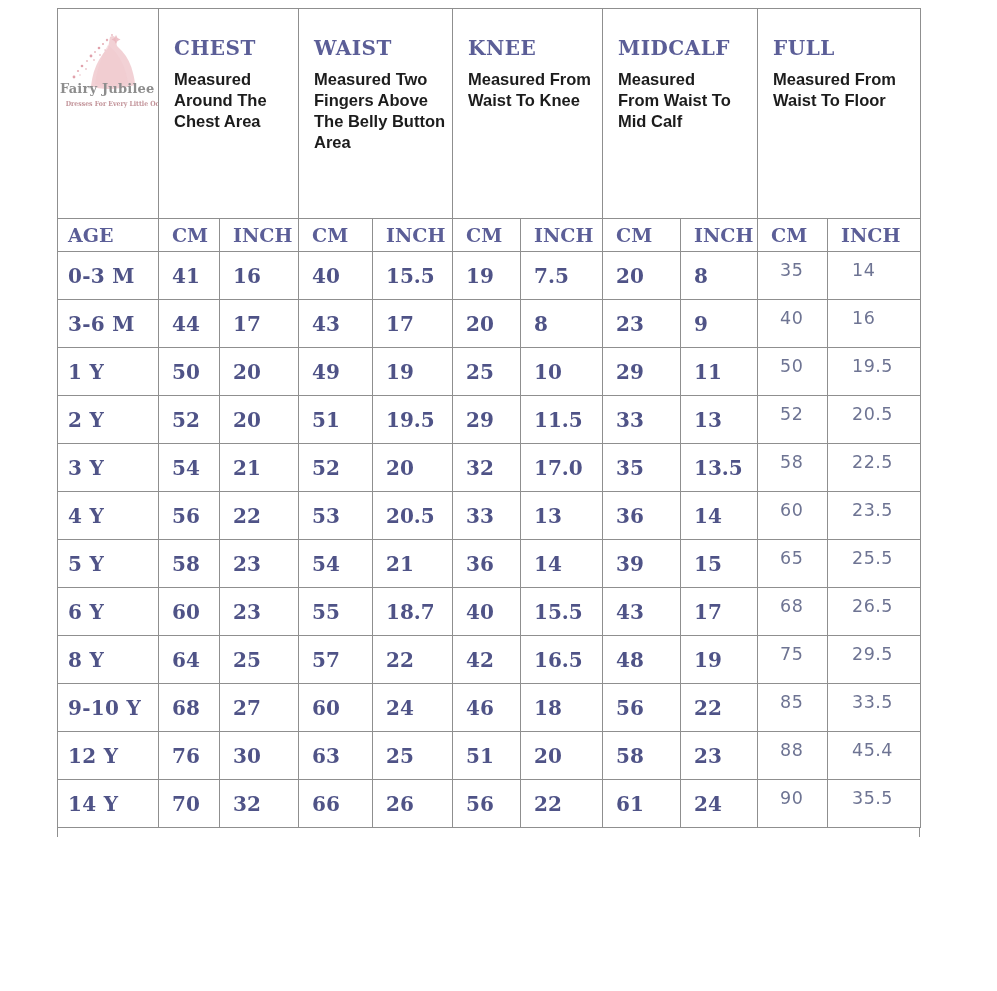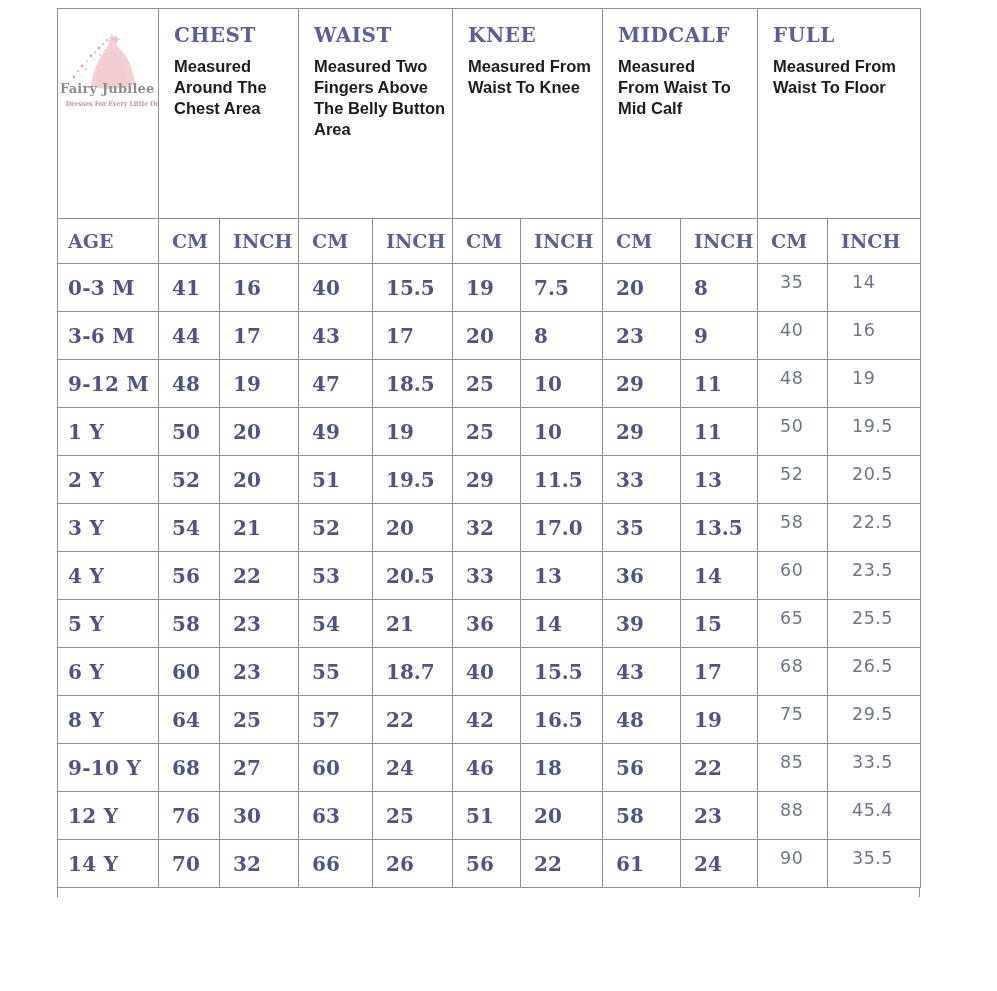--- a/index.html
+++ b/index.html
@@ -11,25 +11,25 @@
   }
   *{box-sizing:border-box;margin:0;padding:0;}
   body{background:#ffffff;font-family:"DejaVu Serif",serif;}
   .canvas{position:relative;width:997px;height:991px;background:#ffffff;overflow:hidden;}
   .table-wrap{position:absolute;left:57px;top:8px;}
   table{border-collapse:collapse;table-layout:fixed;width:863px;background:#ffffff;}
   th,td{border:1px solid var(--grid);overflow:hidden;}
   
   thead tr.head-row th{height:210px;vertical-align:top;text-align:left;background:#fff;}
   .logo-cell{padding:22px 2px 0 2px;text-align:center;vertical-align:top;}
-  .col-head{padding:14px 6px 0 15px;}
+  .col-head{padding:27px 6px 0 15px;}
   .col-title{font-family:"DejaVu Serif",serif;font-weight:bold;font-size:20px;letter-spacing:.5px;color:var(--accent-header);margin-bottom:9px;}
   .col-desc{font-family:Liberation Sans, sans-serif;font-size:16.5px;line-height:21px;color:var(--desc);white-space:pre-line;}
   
-  thead tr.sub-row th{height:45px;vertical-align:middle;text-align:left;padding-left:13px;
+  thead tr.sub-row th{height:33px;vertical-align:middle;text-align:left;padding-left:13px;
     font-family:"DejaVu Serif",serif;font-weight:bold;font-size:19px;color:var(--accent-header);}
   thead tr.sub-row th.age-h{padding-left:10px;}
   
   tbody td{height:48px;vertical-align:middle;text-align:left;padding-left:13px;
     font-family:"DejaVu Serif",serif;font-weight:bold;font-size:20px;color:var(--accent-data);}
   tbody td.age-cell{padding-left:10px;letter-spacing:.3px;}
   tbody td.full-val{font-family:"DejaVu Sans","Liberation Sans",sans-serif;font-weight:400;
     font-size:17.5px;color:var(--accent-full);vertical-align:top;padding-top:8px;letter-spacing:.5px;}
   tbody td.full-cm{padding-left:22px;}
   tbody td.full-inch{padding-left:24px;}
@@ -154,33 +154,20 @@
             <td>43</td>
             <td>17</td>
             <td>20</td>
             <td>8</td>
             <td>23</td>
             <td>9</td>
             <td class="full-val full-cm">40</td>
             <td class="full-val full-inch">16</td>
           </tr>
           <tr>
-            <td class="age-cell">9-12 M</td>
-            <td>48</td>
-            <td>19</td>
-            <td>47</td>
-            <td>18.5</td>
-            <td>25</td>
-            <td>10</td>
-            <td>29</td>
-            <td>11</td>
-            <td class="full-val full-cm">48</td>
-            <td class="full-val full-inch">19</td>
-          </tr>
-          <tr>
             <td class="age-cell">1 Y</td>
             <td>50</td>
             <td>20</td>
             <td>49</td>
             <td>19</td>
             <td>25</td>
             <td>10</td>
             <td>29</td>
             <td>11</td>
             <td class="full-val full-cm">50</td>

